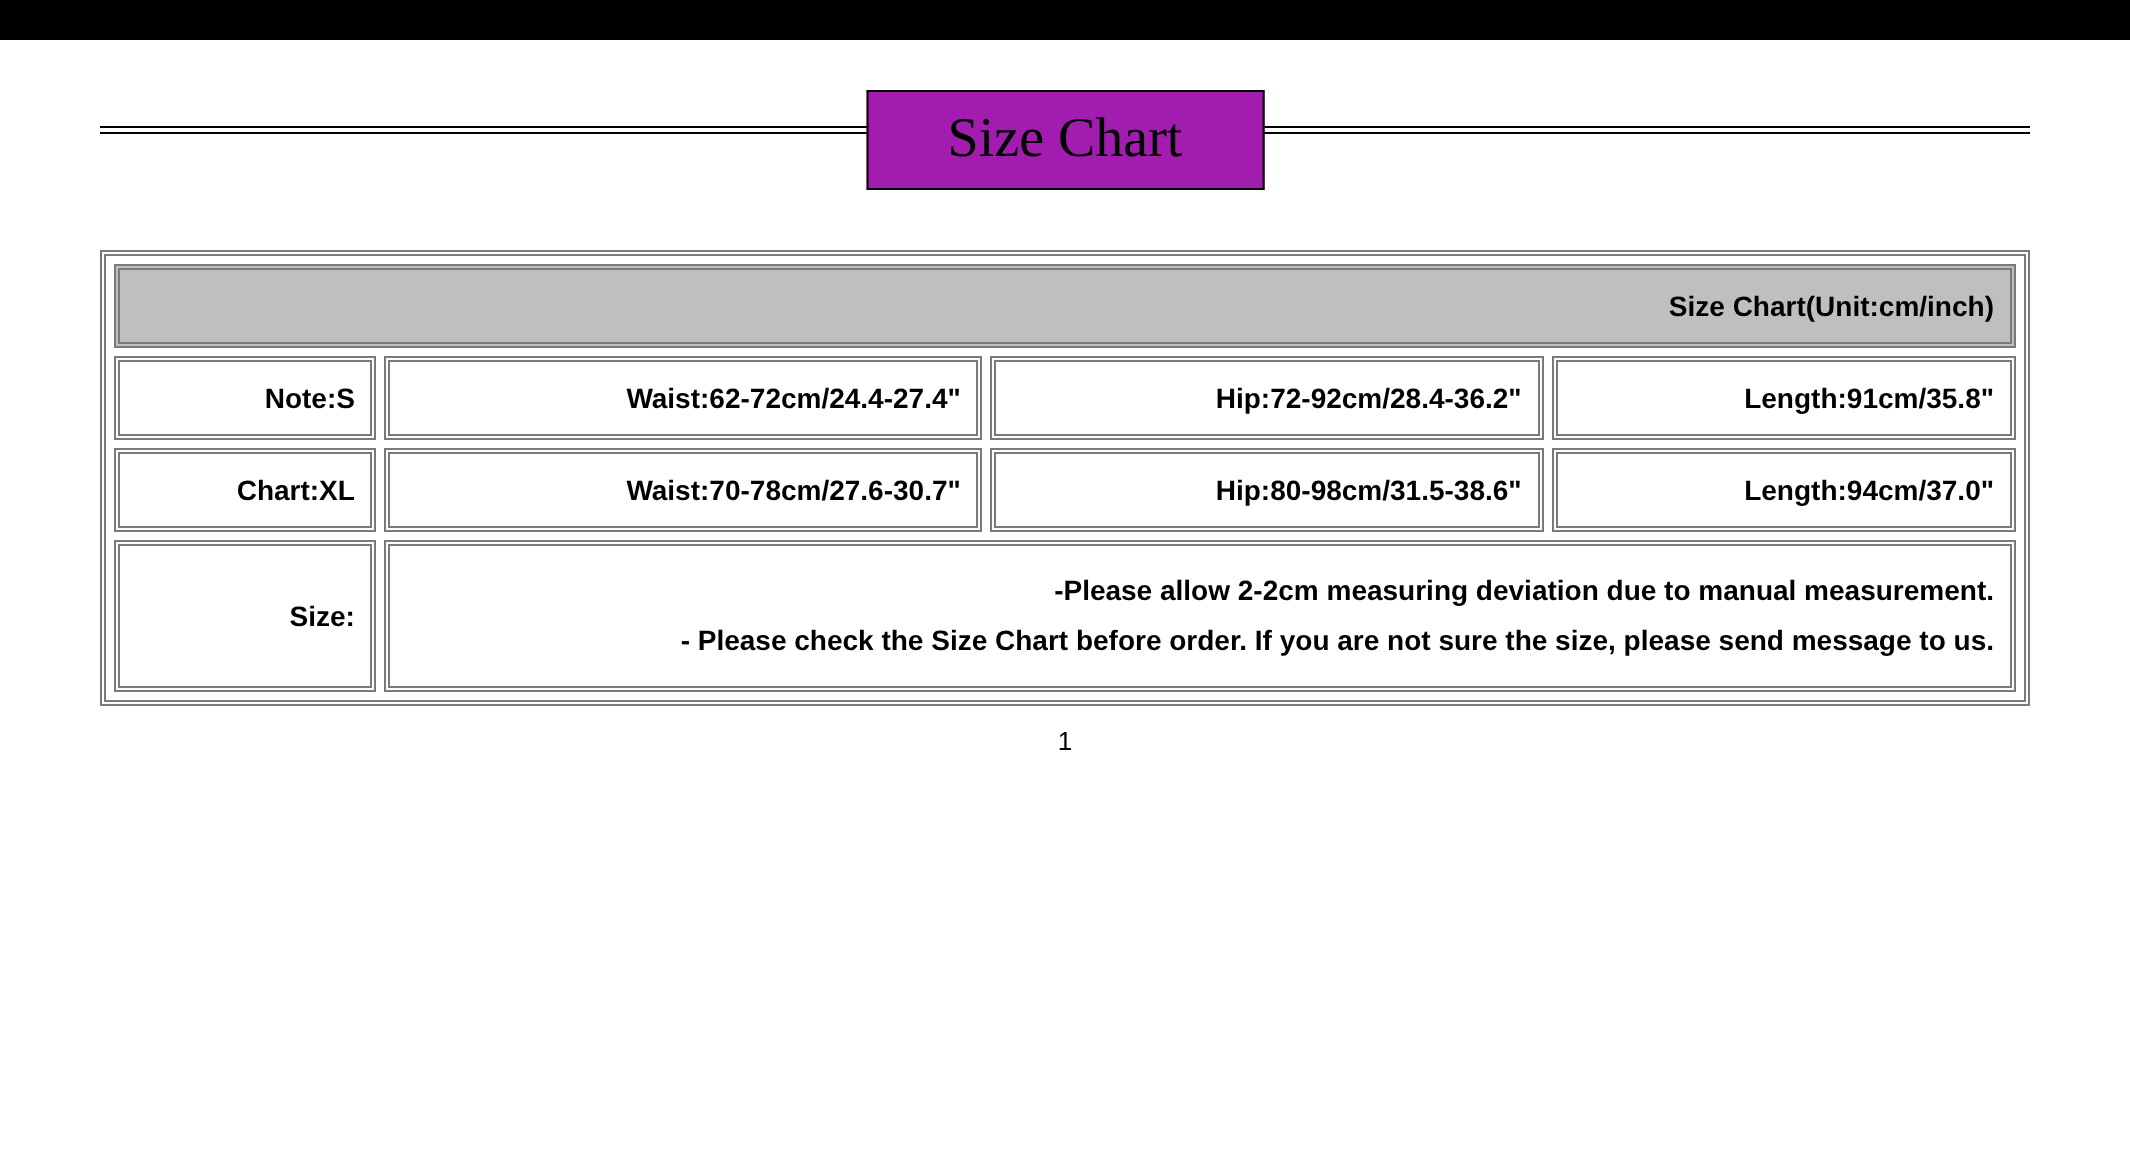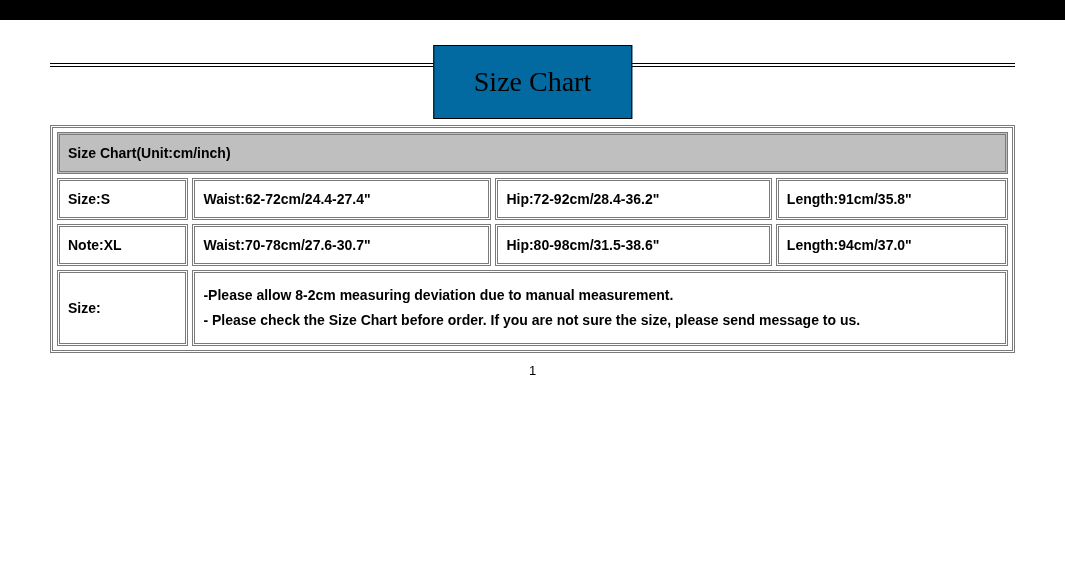--- a/index.html
+++ b/index.html
@@ -28,40 +28,40 @@
       top: 18px;
       border-top: 1px solid #000;
       height: 4px;
       border-bottom: 1px solid #000;
     }
     .title-box {
       position: absolute;
       left: 50%;
       transform: translateX(-50%);
       top: 0;
-      background: #0369a1;
+      background: #a21caf;
       border: 1px solid #000;
-      padding: 20px 40px;
+      padding: 8px 40px;
       font-size: 28px;
       font-weight: normal;
       font-family: "Times New Roman", serif;
     }
     .table-wrap {
       margin: 20px 50px 0 50px;
     }
     table.outer {
       width: 100%;
       border: 3px double #7a7a7a;
       border-collapse: separate;
       border-spacing: 4px;
     }
     table.outer td, table.outer th {
       border: 3px double #7a7a7a;
       padding: 10px 8px;
-      text-align: left;
+      text-align: right;
       font-weight: bold;
       font-family: Arial, sans-serif;
       font-size: 14px;
       vertical-align: middle;
     }
     th.header {
       background: #bfbfbf;
       font-size: 15px;
       padding: 14px 8px;
     }
@@ -88,35 +88,35 @@
   <div class="title-box">Size Chart</div>
 </div>
 
 <div class="table-wrap">
   <table class="outer">
     <tbody>
         <tr>
       <th class="header" colspan="4">Size Chart(Unit:cm/inch)</th>
     </tr>
     <tr>
-      <td>Size:S</td>
+      <td>Note:S</td>
       <td>Waist:62-72cm/24.4-27.4"</td>
       <td>Hip:72-92cm/28.4-36.2"</td>
       <td>Length:91cm/35.8"</td>
     </tr>
     <tr>
-      <td>Note:XL</td>
+      <td>Chart:XL</td>
       <td>Waist:70-78cm/27.6-30.7"</td>
       <td>Hip:80-98cm/31.5-38.6"</td>
       <td>Length:94cm/37.0"</td>
     </tr>
     <tr>
       <td class="note-label">Size:</td>
       <td class="note-text" colspan="3">
-        <div>-Please allow 8-2cm measuring deviation due to manual measurement.</div>
+        <div>-Please allow 2-2cm measuring deviation due to manual measurement.</div>
         <div>- Please check the Size Chart before order. If you are not sure the size, please send message to us.</div>
       </td>
     </tr>
   </tbody>
     </table>
 </div>
 
 <div class="page-num">1</div>
 
 </body></html>

